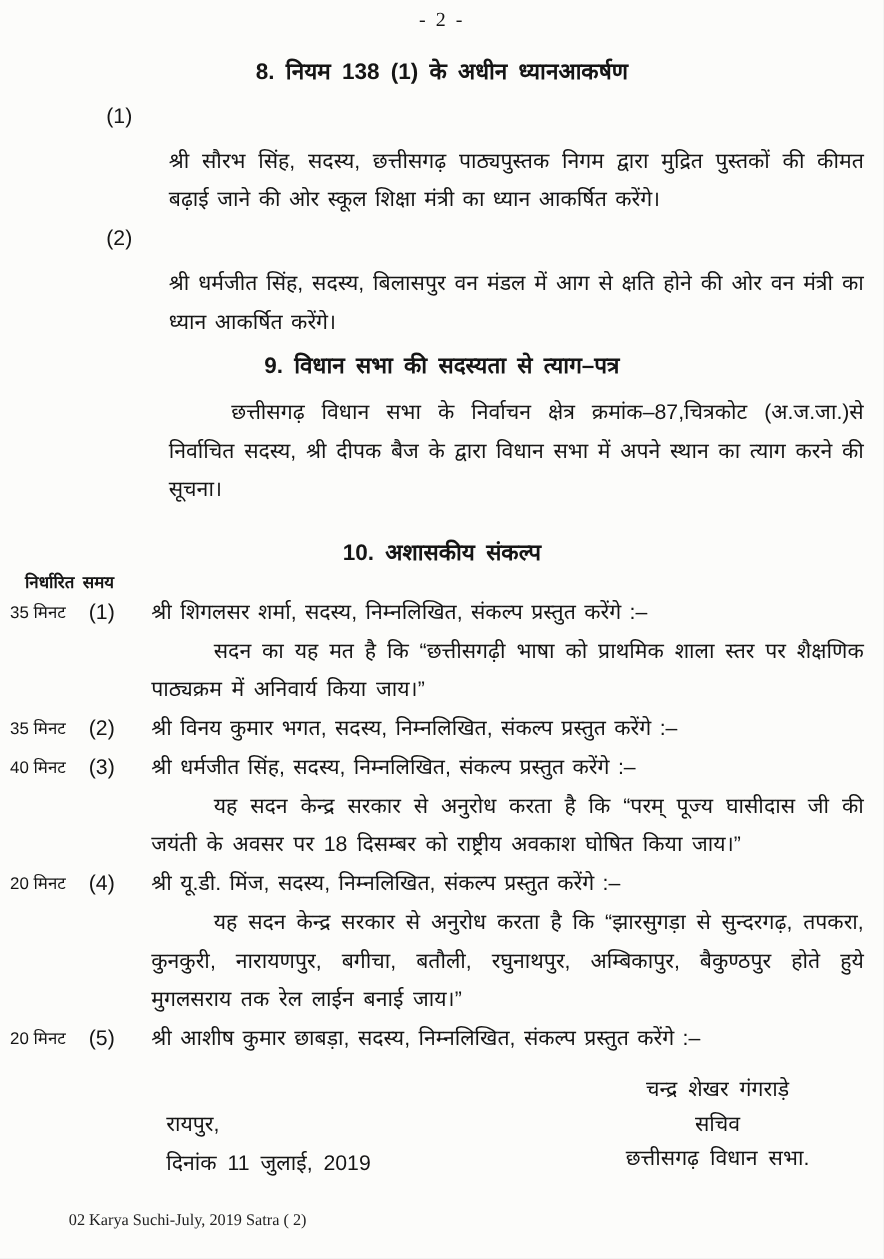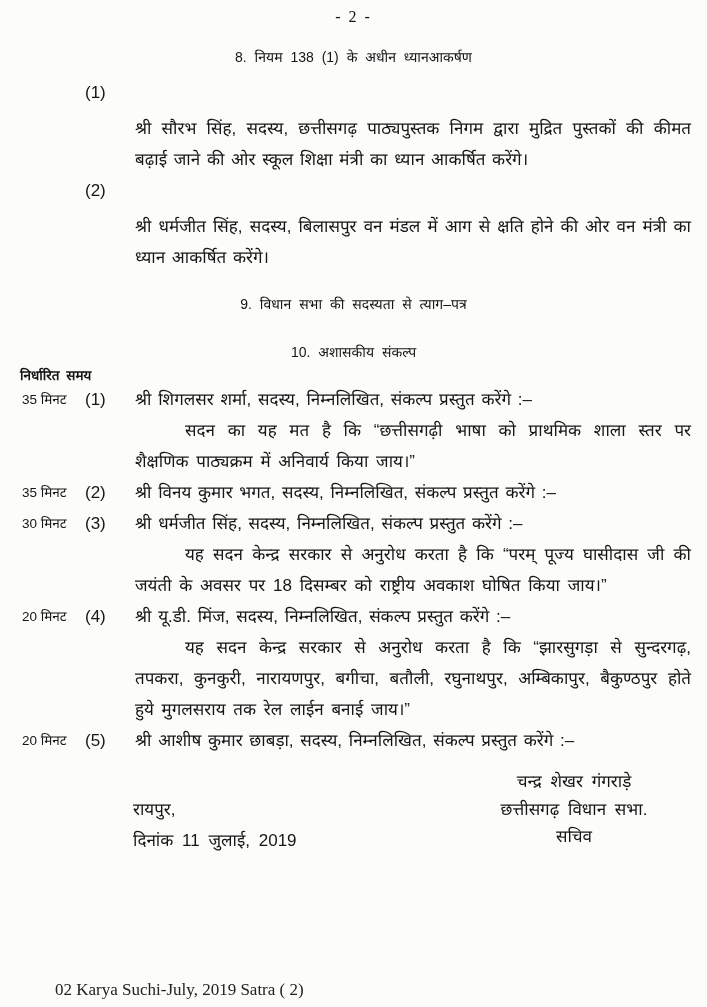--- a/index.html
+++ b/index.html
@@ -19,27 +19,27 @@
   .page-num {
     padding-top: 6px;
     text-align: center;
     font-family: "Liberation Serif", "DejaVu Serif", serif;
     font-size: 16px;
     line-height: 22px;
     letter-spacing: 2px;
   }
   .heading {
     text-align: center;
-    font-weight: normal;
-    font-size: 14px;
+    font-weight: bold;
+    font-size: 18px;
     line-height: 26px;
     word-spacing: 4px;
   }
   .h8 { margin-top: 16px; }
-  .h9 { margin-top: 18px; }
+  .h9 { margin-top: 6px; }
   .h10 { margin-top: 22px; }
 
   
   .att-list { margin-top: 7px; }
   .att-item {
     display: flex;
     margin-left: 85px;
     margin-right: 16px;
   }
   .att-num { flex: none; width: 50px; }
@@ -57,21 +57,21 @@
   .time-label {
     margin: 3px 0 0 20px;
     font-size: 13.5px;
     font-weight: bold;
     line-height: 16px;
     word-spacing: 3px;
   }
   .res-list { margin-top: 0; }
   .res-item {
     display: flex;
-    padding-left: 22px;
+    padding-left: 8px;
     margin-right: 16px;
   }
   .res-time {
     flex: none;
     width: 63px;
     font-size: 13.5px;
     line-height: 31px;
     white-space: nowrap;
   }
   .res-num { flex: none; width: 50px; }
@@ -97,23 +97,23 @@
   .dateline {
     position: absolute;
     top: 26px;
     left: 133px;
     line-height: 31px;
     word-spacing: 4px;
   }
   .footnote {
     position: absolute;
     left: 55px;
-    bottom: 10px;
+    bottom: 24px;
     font-family: "Liberation Serif", "DejaVu Serif", serif;
-    font-size: 17px;
+    font-size: 13px;
     line-height: 14px;
     color: #222;
   }
 </style>
 </head>
 <body>
 
 <div class="page">
 
   <div class="page-num">- 2 -</div>
@@ -124,20 +124,21 @@
       <span class="att-num">(1)</span>
       <span class="att-text">श्री सौरभ सिंह, सदस्य, छत्तीसगढ़ पाठ्यपुस्तक निगम द्वारा मुद्रित पुस्तकों की कीमत बढ़ाई जाने की ओर स्कूल शिक्षा मंत्री का ध्यान आकर्षित करेंगे।</span>
     </div>
     <div class="att-item">
       <span class="att-num">(2)</span>
       <span class="att-text">श्री धर्मजीत सिंह, सदस्य, बिलासपुर वन मंडल में आग से क्षति होने की ओर वन मंत्री का ध्यान आकर्षित करेंगे।</span>
     </div>
   </div>
 
   <div class="heading h9">9. विधान सभा की सदस्यता से त्याग–पत्र</div>
+  <div class="para9">छत्तीसगढ़ विधान सभा के निर्वाचन क्षेत्र क्रमांक–87,चित्रकोट (अ.ज.जा.)से निर्वाचित सदस्य, श्री दीपक बैज के द्वारा विधान सभा में अपने स्थान का त्याग करने की सूचना।</div>
 
   <div class="heading h10">10. अशासकीय संकल्प</div>
   <div class="time-label">निर्धारित समय</div>
 
   <div class="res-list">
 
     <div class="res-item">
       <span class="res-time">35 मिनट</span>
       <span class="res-num">(1)</span>
       <div class="res-body">
@@ -148,21 +149,21 @@
 
     <div class="res-item">
       <span class="res-time">35 मिनट</span>
       <span class="res-num">(2)</span>
       <div class="res-body">
         <div class="res-intro">श्री विनय कुमार भगत, सदस्य, निम्नलिखित, संकल्प प्रस्तुत करेंगे :–</div>
       </div>
     </div>
 
     <div class="res-item">
-      <span class="res-time">30 मिनट</span>
+      <span class="res-time">40 मिनट</span>
       <span class="res-num">(3)</span>
       <div class="res-body">
         <div class="res-intro">श्री धर्मजीत सिंह, सदस्य, निम्नलिखित, संकल्प प्रस्तुत करेंगे :–</div>
         <div class="res-text">यह सदन केन्द्र सरकार से अनुरोध करता है कि “परम् पूज्य घासीदास जी की जयंती के अवसर पर 18 दिसम्बर को राष्ट्रीय अवकाश घोषित किया जाय।”</div>
       </div>
     </div>
 
     <div class="res-item">
       <span class="res-time">20 मिनट</span>
       <span class="res-num">(4)</span>
@@ -178,22 +179,22 @@
       <div class="res-body">
         <div class="res-intro">श्री आशीष कुमार छाबड़ा, सदस्य, निम्नलिखित, संकल्प प्रस्तुत करेंगे :–</div>
       </div>
     </div>
 
   </div>
 
   <div class="footer">
     <div class="sig-block">
       <div>चन्द्र शेखर गंगराड़े</div>
+      <div>सचिव</div>
       <div>छत्तीसगढ़ विधान सभा.</div>
-      <div>सचिव</div>
     </div>
     <div class="dateline">
       <div>रायपुर,</div>
       <div>दिनांक 11 जुलाई, 2019</div>
     </div>
   </div>
 
   <div class="footnote">02 Karya Suchi-July, 2019 Satra  ( 2)</div>
 
 </div>

